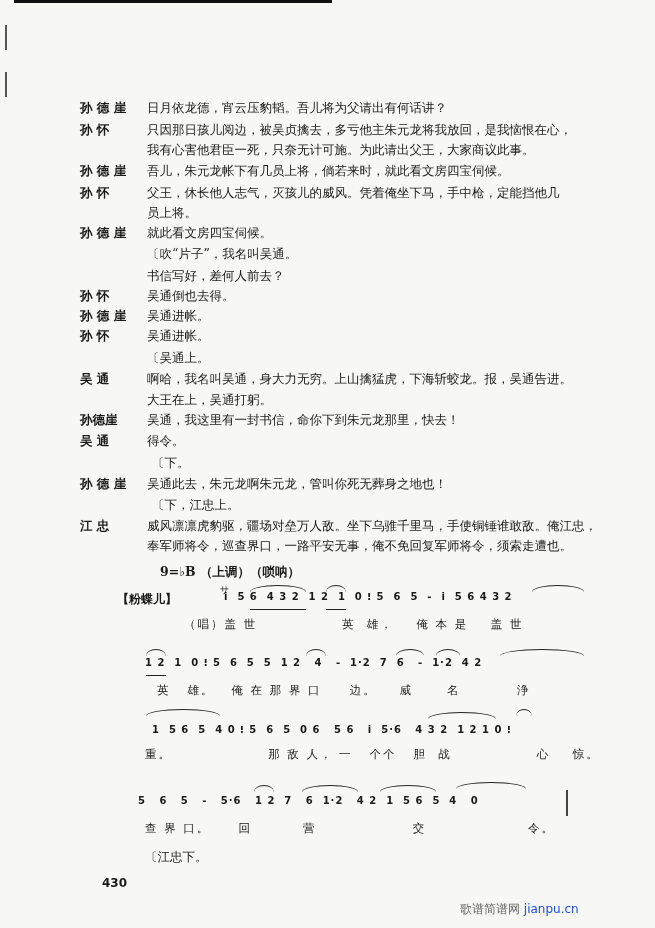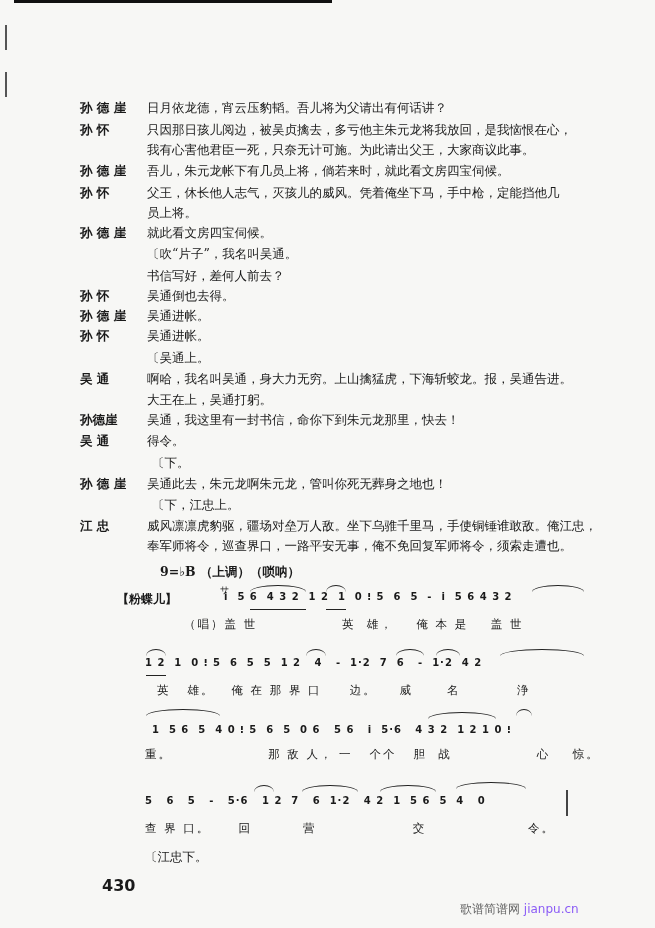--- a/index.html
+++ b/index.html
@@ -22,23 +22,23 @@
   .key { position:absolute; left:160px; top:564px; font-size:12.5px; font-weight:bold; }
   .tune { position:absolute; left:117px; top:591px; font-family:"DejaVu Sans", sans-serif; font-weight:bold; font-size:12px; }
   .sa { position:absolute; left:220px; top:584px; font-size:9px; }
 
   .notes { position:absolute; font-family:"DejaVu Sans", sans-serif; font-weight:bold; font-size:10px; white-space:pre; letter-spacing:1px; }
   .lyr { position:absolute; font-size:11.5px; white-space:pre; letter-spacing:2px; }
   .slur { position:absolute; border-top:1.3px solid #222; border-radius:50% 50% 0 0 / 100% 100% 0 0; height:6px; }
   .ul { position:absolute; height:1px; background:#222; }
   .bar { position:absolute; width:2px; background:#444; }
 
-  .pagenum { position:absolute; left:102px; top:876px; font-family:"DejaVu Sans", sans-serif; font-weight:bold; font-size:16px; }
+  .pagenum { position:absolute; left:102px; top:876px; font-family:"DejaVu Sans", sans-serif; font-weight:bold; font-size:12px; }
   .watermark { position:absolute; left:460px; top:901px; font-size:12px; color:#666; font-family:"DejaVu Sans", sans-serif; }
-  .watermark .u { color:#8b5cf6; }
+  .watermark .u { color:#1d4ed8; }
 </style>
 </head>
 <body>
 
 <div class="topbar"></div>
 <div class="leftmark lm1"></div>
 <div class="leftmark lm2"></div>
 
 <div>
   <div class="line" style="top:100px">
@@ -147,21 +147,21 @@
   <div class="slur" style="left:146px;top:709px;width:74px"></div>
   <div class="slur" style="left:428px;top:712px;width:68px"></div>
   <div class="slur" style="left:516px;top:709px;width:16px"></div>
   <div class="notes" style="left:152px;top:724px">1  5 6  5  4 0 ⁝ 5  6  5  0 6   5 6   i  5·6   4 3 2  1 2 1 0 ⁝</div>
   <div class="lyr" style="left:145px;top:747px">重。                 那 敌 人， 一   个个   胆  战               心    惊。</div>
 
   <div class="slur" style="left:254px;top:785px;width:20px"></div>
   <div class="slur" style="left:302px;top:785px;width:56px"></div>
   <div class="slur" style="left:380px;top:785px;width:56px"></div>
   <div class="slur" style="left:456px;top:782px;width:70px"></div>
-  <div class="notes" style="left:145px;top:795px">5   6   5   -   5·6   1 2  7   6  1·2   4 2  1  5 6  5  4   0</div>
+  <div class="notes" style="left:138px;top:795px">5   6   5   -   5·6   1 2  7   6  1·2   4 2  1  5 6  5  4   0</div>
   <div class="bar" style="left:566px;top:790px;height:26px"></div>
   <div class="lyr" style="left:145px;top:821px">查 界 口。     回         营                 交                  令。</div>
 </div>
 
 <div class="line" style="top:849px">
     <span class="txt" style="left:145px">〔江忠下。</span>
   </div>
 
 <div class="pagenum">430</div>
 

